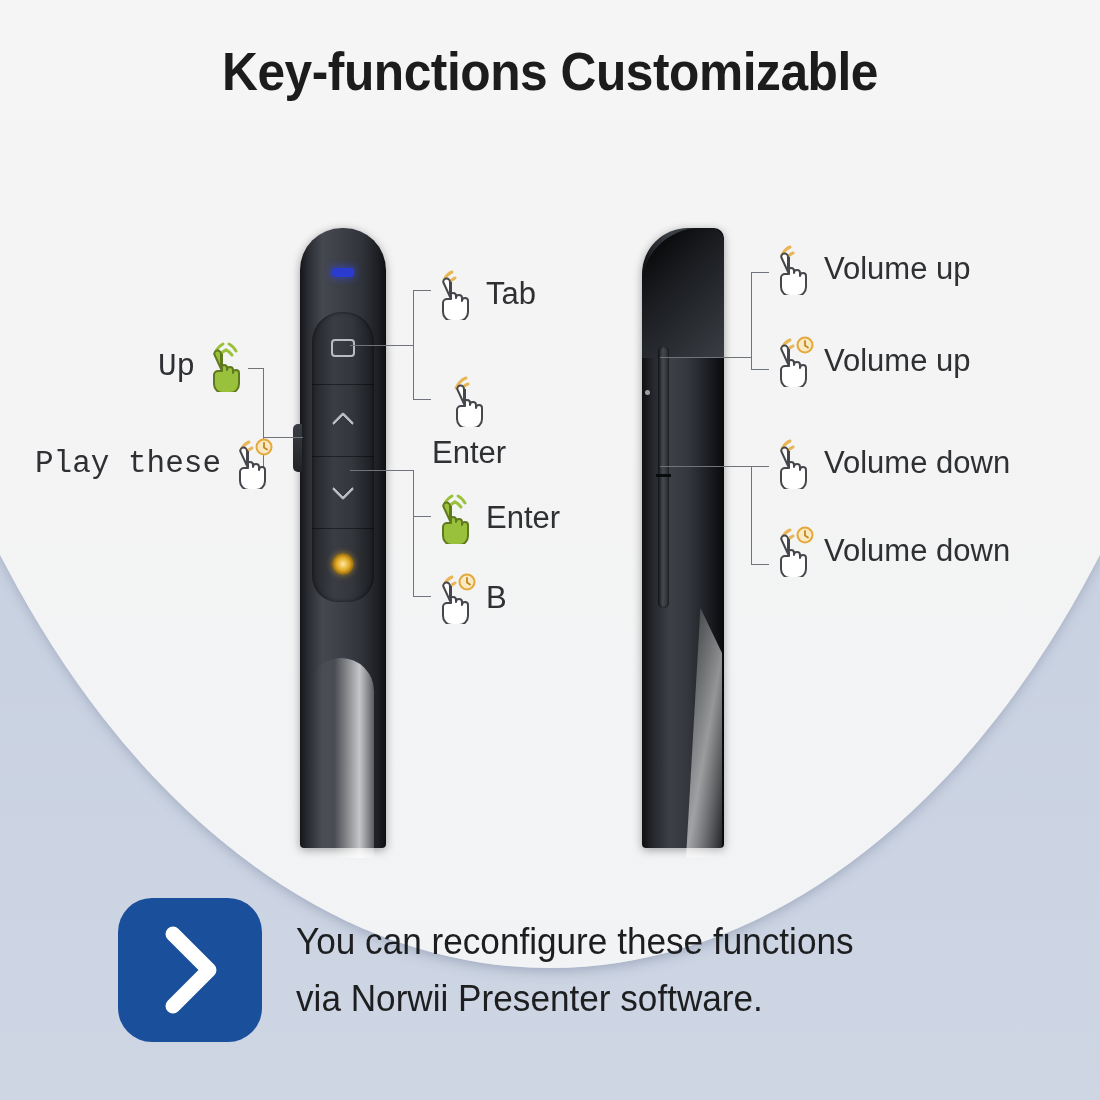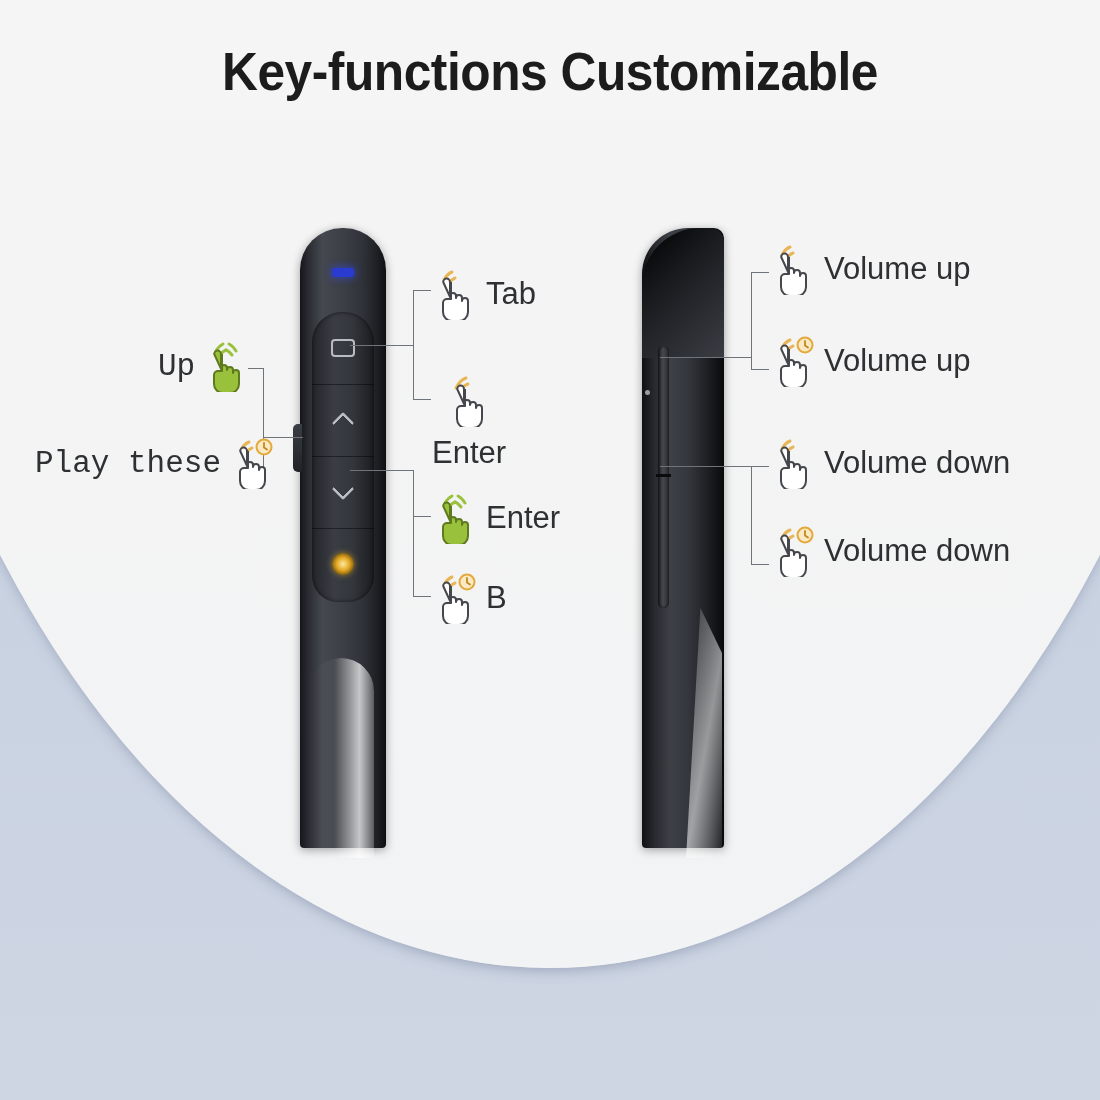--- a/index.html
+++ b/index.html
@@ -474,14 +474,25 @@
         </g>
         <circle cx="35" cy="10" r="7.5" fill="#fbe9c4" stroke="#e3a93c" stroke-width="2"></circle>
         <path d="M35 6 v4.5 l3 2" stroke="#c08a20" stroke-width="1.8" fill="none" stroke-linecap="round"></path>
         <circle cx="26" cy="44" r="6.5" fill="none" stroke="#f0dcb0" stroke-width="2"></circle>
         <path d="M19 14 v17 M19 31 h-4 a4 4 0 0 0 -4 4 v9 a9 9 0 0 0 9 9 h7 a9 9 0 0 0 9 -9 v-11 a3 3 0 0 0 -6 0 v-3 a3 3 0 0 0 -6 0 v-2 a3 3 0 0 0 -6 0 v-14 a3.4 3.4 0 0 0 -6.8 0 z" fill="#ffffff" stroke="#45474c" stroke-width="2" stroke-linejoin="round"></path>
       </svg>
     </span>
     <span>Volume down</span>
   </div>
 
+  <div class="banner">
+    <div class="banner-badge">
+      <svg width="78" height="96" viewBox="0 0 78 96">
+        <path d="M22 12 L58 48 L22 84" fill="none" stroke="#ffffff" stroke-width="15" stroke-linecap="round" stroke-linejoin="round"></path>
+      </svg>
+    </div>
+    <div class="banner-text">
+      <div>You can reconfigure these functions</div>
+      <div>via Norwii Presenter software.</div>
+    </div>
+  </div>
 
 </div>
 
 </body></html>

